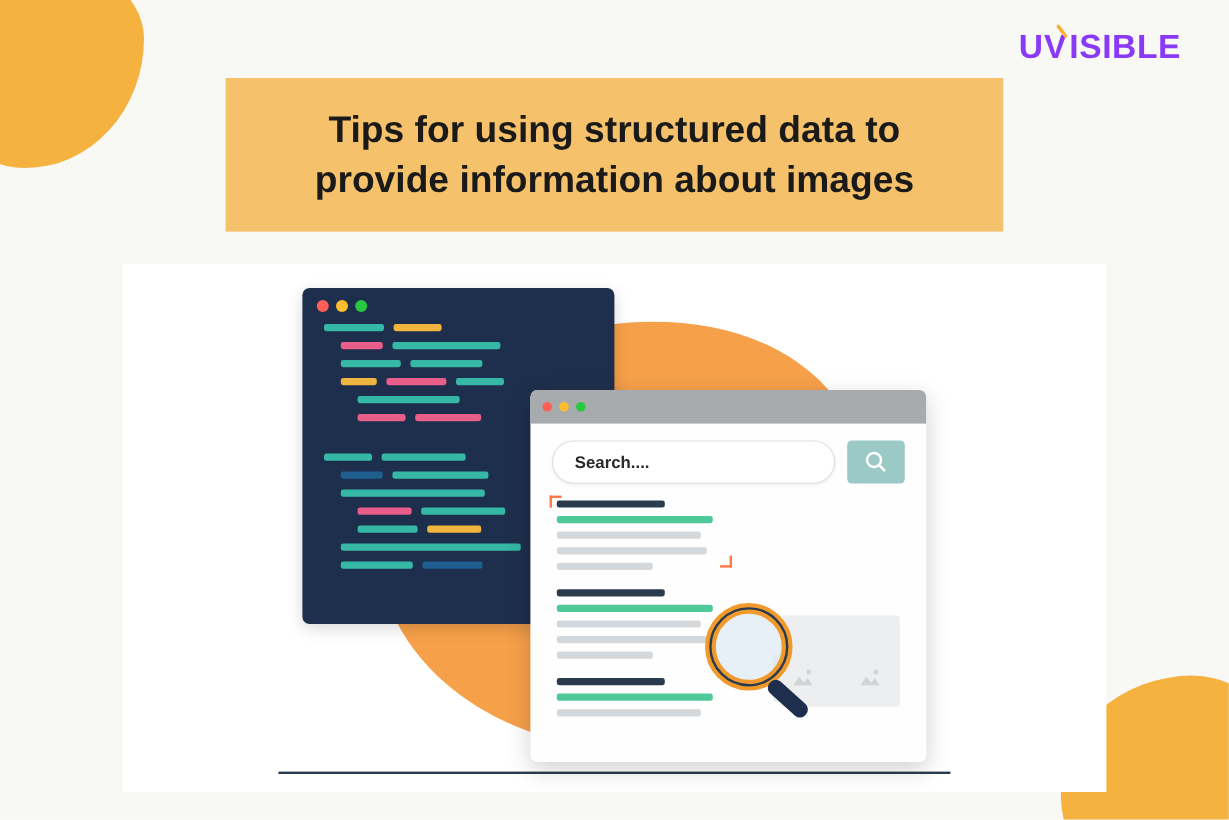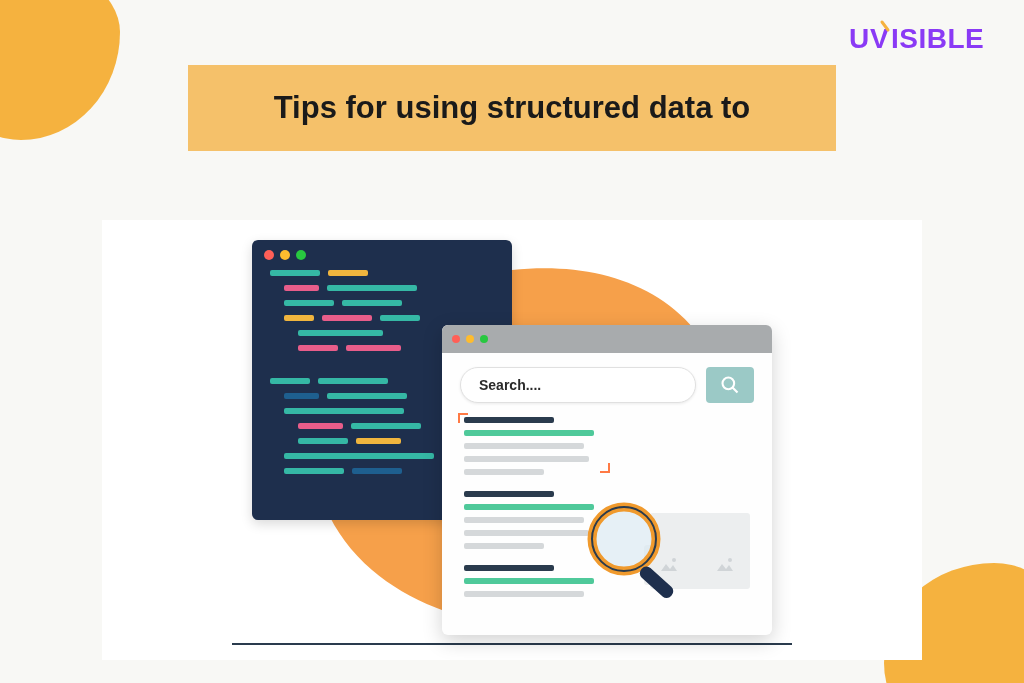--- a/index.html
+++ b/index.html
@@ -234,20 +234,21 @@
     <text x="0" y="30" font-family="Arial, sans-serif" font-size="28" font-weight="700" fill="#8a3af5" letter-spacing="0.5">U</text>
     <text x="21" y="30" font-family="Arial, sans-serif" font-size="28" font-weight="700" fill="#8a3af5" letter-spacing="0.5">V</text>
     <path d="M 33 4 L 39 12" stroke="#f5b23f" stroke-width="3" stroke-linecap="round" fill="none"></path>
     <text x="42" y="30" font-family="Arial, sans-serif" font-size="28" font-weight="700" fill="#8a3af5" letter-spacing="0.5">ISIBLE</text>
   </svg>
 </div>
 
 <div class="title-banner">
   <h1>
     <span>Tips for using structured data to</span><br>
+    <span>provide information about images</span>
   </h1>
 </div>
 
 <div class="illustration-card">
 
   <svg class="orange-blob" viewBox="0 0 480 380">
     <path d="M 240 20 C 330 10, 420 40, 450 130 C 475 210, 450 300, 370 350 C 290 395, 170 380, 100 320 C 30 260, 20 160, 70 90 C 115 30, 180 28, 240 20 Z" fill="#f6a04a"></path>
   </svg>
 
   <div class="code-window">

